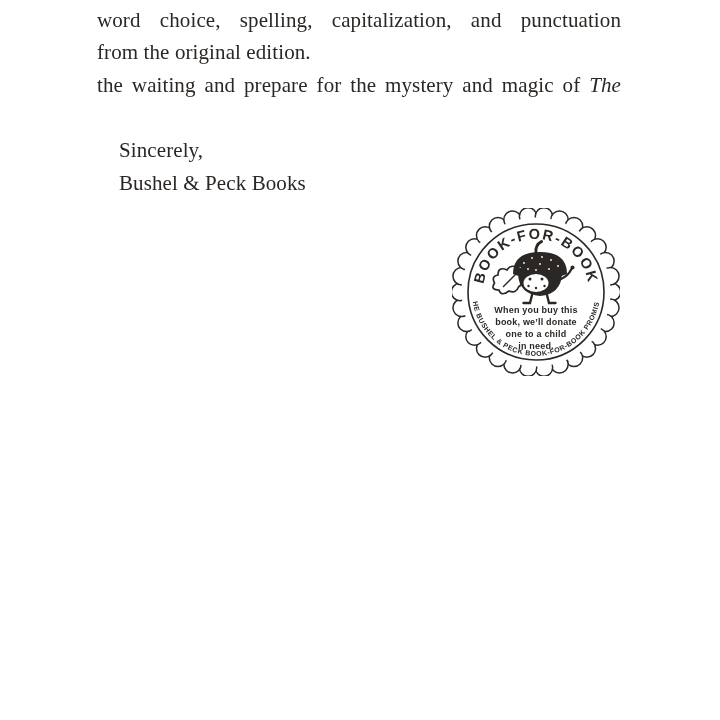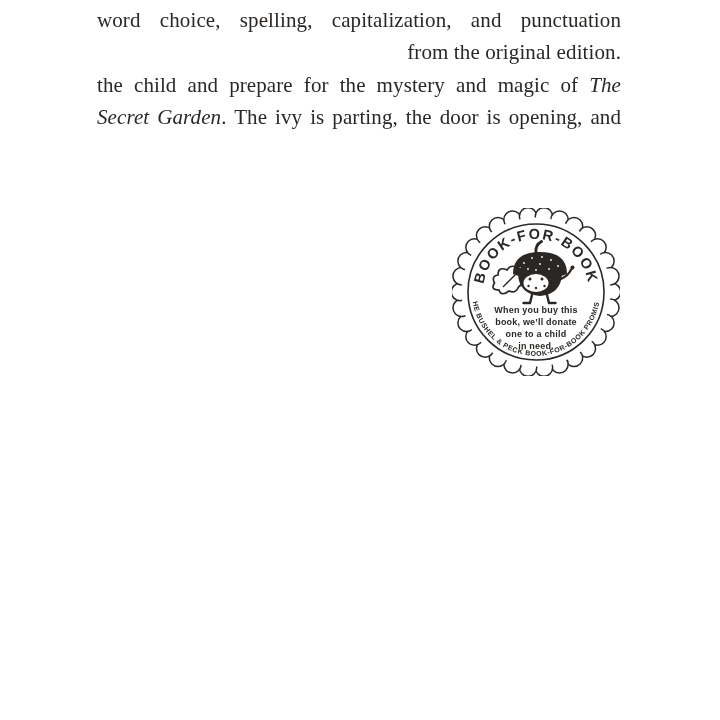--- a/index.html
+++ b/index.html
@@ -18,21 +18,21 @@
     top: -29px;
     width: 524px;
     font-size: 21px;
     line-height: 32.6px;
     letter-spacing: 0.1px;
   }
   .jline {               
     text-align: justify;
     text-align-last: justify;
   }
-  .lline { text-align: right; }    
+  .lline { text-align: left; }    
   .indent { text-indent: 22px; }
   .it { font-style: italic; }
   .signature {
     margin-top: 33px;
     margin-left: 22px;
   }
   .badge {
     position: absolute;
     left: 452px;
     top: 208px;
@@ -76,24 +76,27 @@
 <div class="page">
 
   <div class="textcol">
     <div>
       <div class="jline">experience, we’ve opted to preserve the original</div>
       <div class="jline">word choice, spelling, capitalization, and punctuation</div>
       <div class="lline">from the original edition.</div>
     </div>
 
     <div>
-      <div class="jline"><span>the child and prepare for the mystery and magic of </span><span class="it">The</span></div>
-      <div class="jline"><span class="it">Secret Garden</span><span>. The ivy is parting, the door is opening, and</span></div>
+      <div class="jline"><span>the waiting and prepare for the mystery and magic of </span><span class="it">The</span></div>
     </div>
 
+    <div class="signature">
+      <div>Sincerely,</div>
+      <div>Bushel &amp; Peck Books</div>
+    </div>
   </div>
 
   <div class="badge">
     <svg viewBox="0 0 168 168">
       <defs>
         <path id="arcTop" d="M 31.8 74.8 A 53 53 0 0 1 136.2 74.8"></path>
         <path id="arcBottom" d="M 20.8 94 A 64 64 0 0 0 147.2 94"></path>
       </defs>
 
       <g id="scallops">

